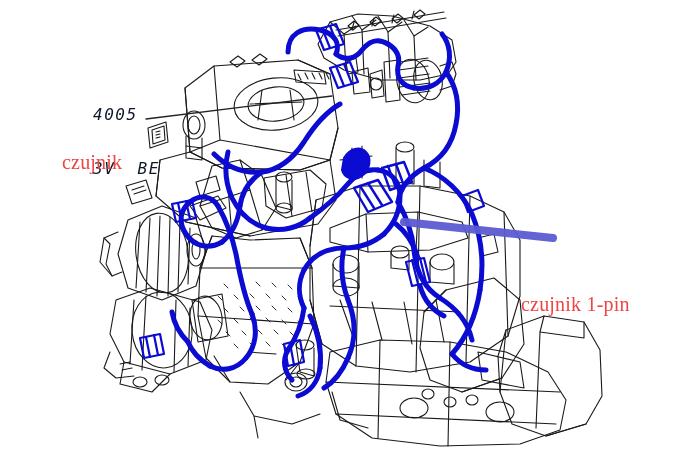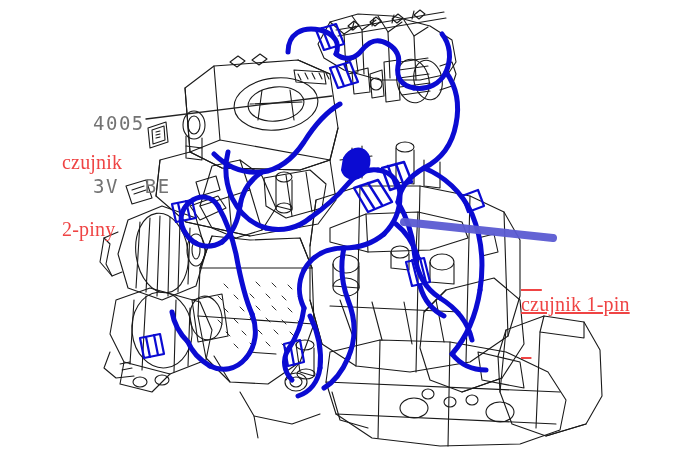--- a/index.html
+++ b/index.html
@@ -31,23 +31,24 @@
     line-height: 1.12;
   }
   .annot-label {
     font-family: "Liberation Serif", serif;
     font-size: 20px;
     color: #ef4444;
     letter-spacing: 0.2px;
   }
   .part-code {
     font-family: "DejaVu Sans Mono", monospace;
-    font-size: 19px;
-    color: #737373;
+    font-size: 16px;
+    color: #0f172a;
     letter-spacing: 1.5px;
+    font-style: italic;
   }
 </style>
 </head>
 <body>
 
 <div id="canvas">
 
   <svg id="diagram-svg" viewBox="0 0 700 450">
 
     <g fill="none" stroke="#1a1a1a" stroke-width="1.1" stroke-linejoin="round" stroke-linecap="round">
@@ -344,20 +345,19 @@
 
   </svg>
 
   <div class="label part-code" style="left:93px; top:70px;">
     <div>4005</div>
     <div>3V  BE</div>
   </div>
 
   <div class="label annot-label" style="left:62px; top:106px;">
     <div>czujnik</div>
-    <div>2-piny</div>
   </div>
 
-  <div class="label annot-label" style="left:521px; top:248px;text-decoration:underline;">
+  <div class="label annot-label" style="left:521px; top:248px;">
     <div>czujnik 1-pin</div>
   </div>
 
 </div>
 
 </body></html>

